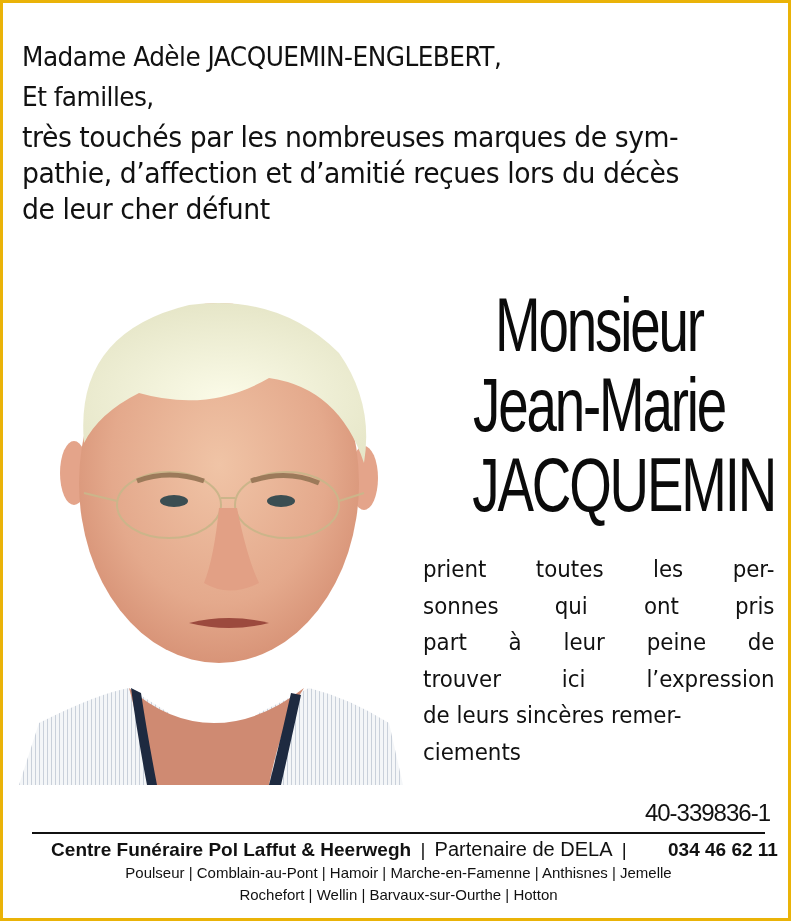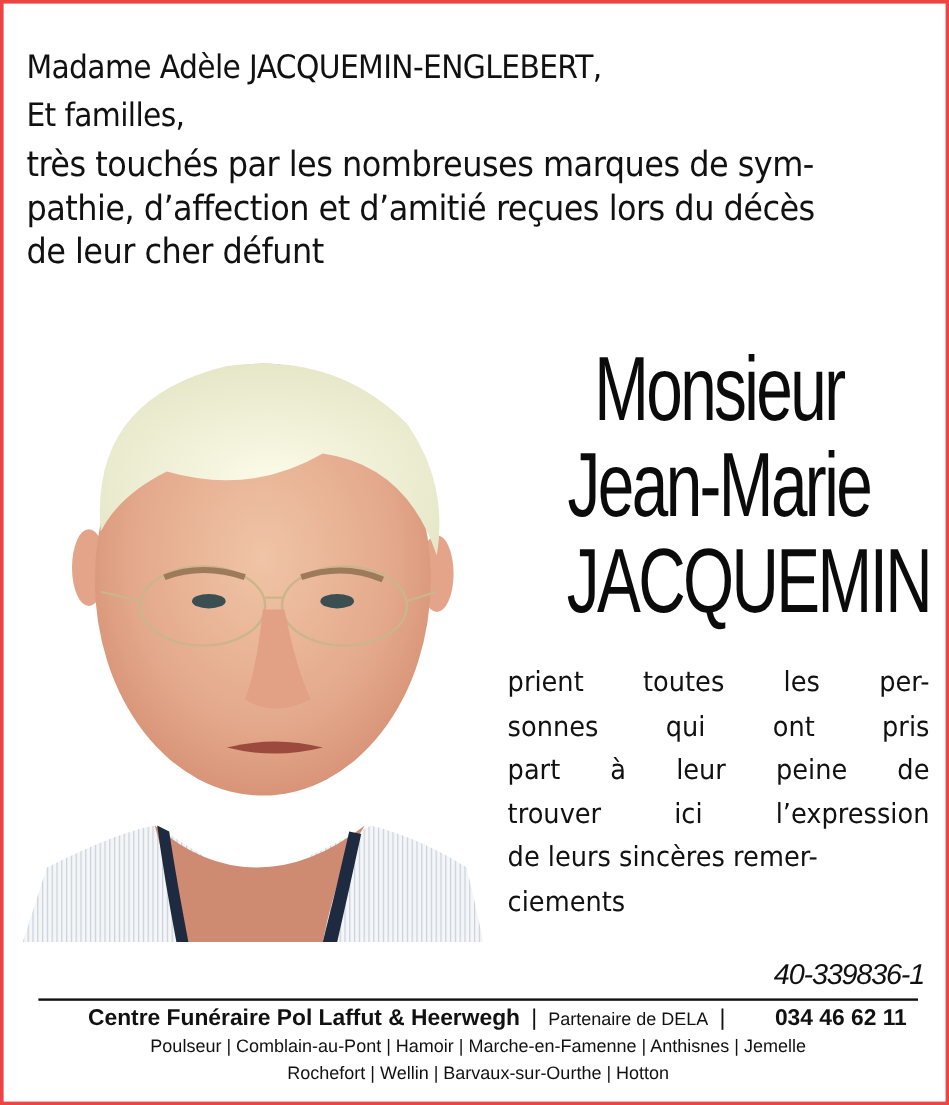--- a/index.html
+++ b/index.html
@@ -1,19 +1,19 @@
 <!DOCTYPE html>
 <html><head>
 <meta charset="utf-8">
 <style>
   html, body { margin: 0; padding: 0; background: #ffffff; }
   body { width: 791px; height: 921px; overflow: hidden; position: relative; }
   .frame {
     position: absolute; left: 0; top: 0; width: 791px; height: 921px;
-    box-sizing: border-box; border: 3px solid #ef4444; background: #fff;
+    box-sizing: border-box; border: 3px solid #eab308; background: #fff;
   }
   .intro {
     position: absolute; left: 19px; top: 36px; width: 756px;
     font-family: "DejaVu Sans", sans-serif; color: #111;
   }
   .intro .line {
     font-size: 27px; line-height: 36px; letter-spacing: -0.6px;
     transform: scaleX(0.92); transform-origin: left top; white-space: nowrap;
   }
   .intro .l1 { margin-bottom: 4px; }
@@ -37,27 +37,27 @@
     transform: scaleX(0.72); transform-origin: center top; white-space: nowrap;
   }
   .thanks {
     position: absolute; left: 420px; top: 548px; width: 352px;
     font-family: "DejaVu Sans", sans-serif; color: #111; font-size: 23px; line-height: 36.5px;
   }
   .thanks .tl { display: flex; justify-content: space-between; white-space: nowrap; transform: scaleX(0.93); transform-origin: left top; width: 378px; }
   .thanks .tl.left { justify-content: flex-start; }
   .ref {
     position: absolute; right: 18px; top: 796px;
-    font-family: "Liberation Sans", sans-serif; font-size: 24px; color: #111; letter-spacing: -1px; font-style: italic;
+    font-family: "Liberation Sans", sans-serif; font-size: 24px; color: #111; letter-spacing: -1px;
   }
   .rule { position: absolute; left: 29px; top: 829px; width: 733px; height: 2px; background: #111; }
   .footer { position: absolute; left: 0; top: 834px; width: 791px; text-align: center; font-family: "Liberation Sans", sans-serif; color: #111; }
   .f1 { font-size: 19px; line-height: 24px; white-space: nowrap; }
   .f1 .bold { font-weight: bold; margin-left: 32px; }
-  .f1 .small { font-size: 15px; }
+  .f1 .small { font-size: 20px; }
   .f1 .sep { font-weight: normal; margin: 0 4px; }
   .f2, .f3 { font-size: 15px; line-height: 22px; white-space: nowrap; }
 </style>
 </head>
 <body>
 
 <div class="frame">
 
   <div class="intro">
     <div class="line l1">Madame Adèle JACQUEMIN-ENGLEBERT,</div>

